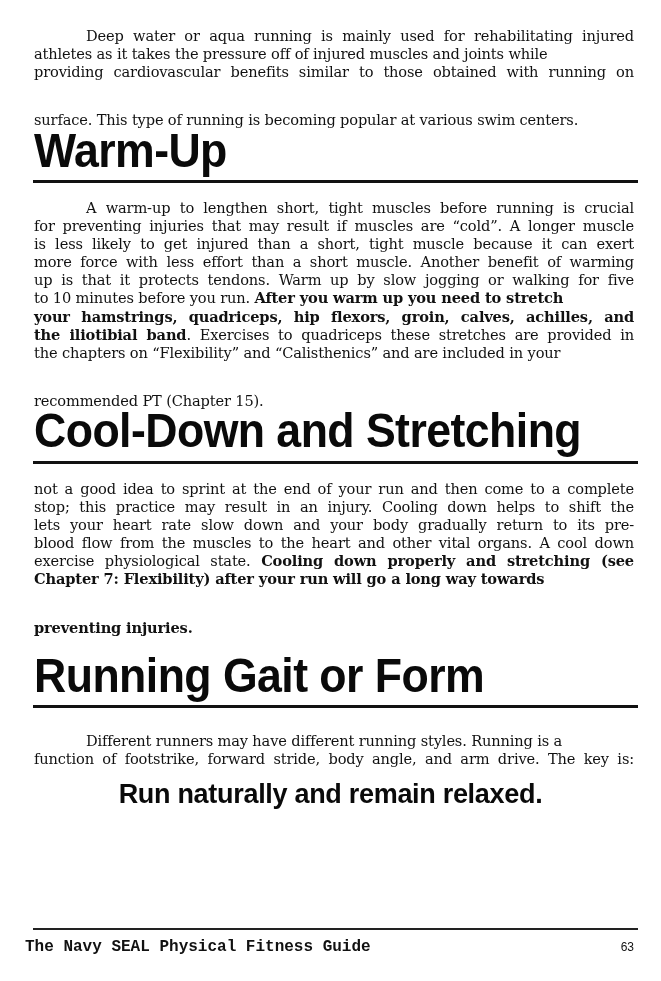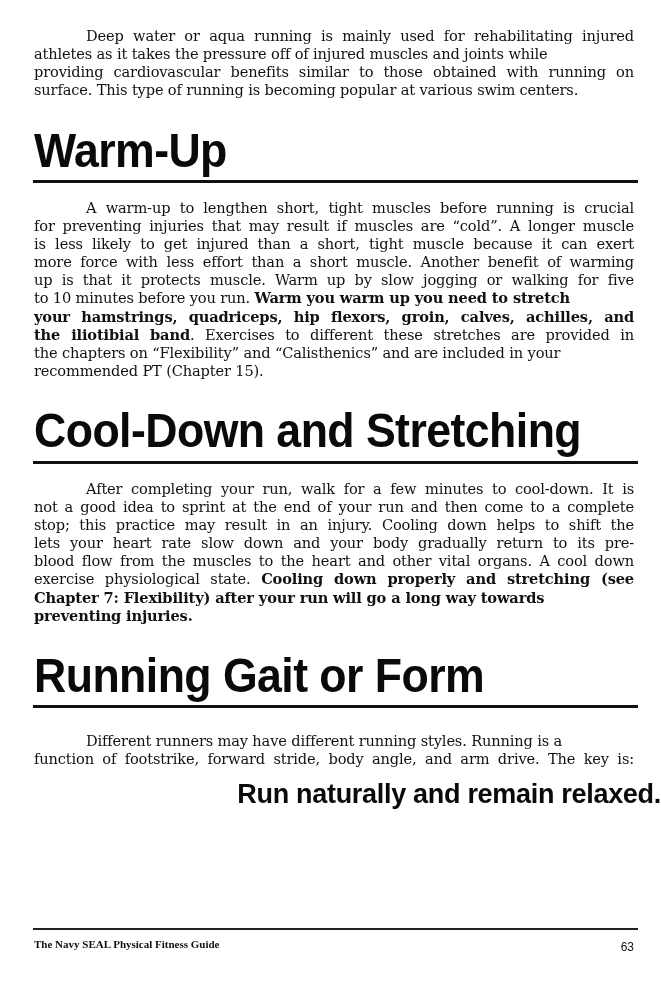--- a/index.html
+++ b/index.html
@@ -33,20 +33,21 @@
       color: #111;
     }
     .para .line {
       display: block;
       white-space: nowrap;
       text-align: justify;
       text-align-last: justify;
     }
     .para .line.last {
       text-align-last: left;
+      margin-top: 30px;
     }
     .para .line.indent {
       padding-left: 52px;
     }
     .para b {
       font-weight: bold;
     }
     .heading {
       position: absolute;
       left: 34px;
@@ -64,43 +65,43 @@
       position: absolute;
       left: 33px;
       width: 605px;
       height: 3px;
       background: #111;
     }
     .callout {
       position: absolute;
       left: 0;
       width: 661px;
-      text-align: right;
+      text-align: center;
       font-family: "Liberation Sans", "DejaVu Sans", sans-serif;
       font-weight: bold;
       font-size: 27px;
       line-height: 32px;
       color: #0a0a0a;
       letter-spacing: -0.3px;
     }
     .footer-rule {
       position: absolute;
       left: 33px;
       top: 928px;
       width: 605px;
       height: 1.5px;
       background: #222;
     }
     .footer-title {
       position: absolute;
-      left: 34px;
+      left: 25px;
       top: 938px;
-      font-family: Liberation Serif, serif;
+      font-family: Liberation Mono, monospace;
       font-weight: bold;
-      font-size: 11px;
+      font-size: 16px;
       color: #111;
     }
     .footer-page {
       position: absolute;
       right: 27px;
       top: 940px;
       font-family: "Liberation Sans", "DejaVu Sans", sans-serif;
       font-size: 12px;
       color: #111;
     }
@@ -118,33 +119,32 @@
   </div>
 
   <h1 class="heading" style="top:125px;">Warm-Up</h1>
   <div class="rule" style="top:180px;"></div>
 
   <div class="para" style="top:199px;">
     <span class="line indent">A warm-up to lengthen short, tight muscles before running is crucial</span>
     <span class="line">for preventing injuries that may result if muscles are “cold”. A longer muscle</span>
     <span class="line">is less likely to get injured than a short, tight muscle because it can exert</span>
     <span class="line">more force with less effort than a short muscle. Another benefit of warming</span>
-    <span class="line">up is that it protects muscle. Warm up by slow jogging or walking for five</span>
-    <span class="line" style="text-align-last:left;"><span>to 10 minutes before you run. </span><b>Warm you warm up you need to stretch</b></span>
+    <span class="line">up is that it protects tendons. Warm up by slow jogging or walking for five</span>
+    <span class="line" style="text-align-last:left;"><span>to 10 minutes before you run. </span><b>After you warm up you need to stretch</b></span>
     <span class="line"><b>your hamstrings, quadriceps, hip flexors, groin, calves, achilles, and</b></span>
-    <span class="line"><b>the iliotibial band</b><span>. Exercises to different these stretches are provided in</span></span>
+    <span class="line"><b>the iliotibial band</b><span>. Exercises to quadriceps these stretches are provided in</span></span>
     <span class="line" style="text-align-last:left;">the chapters on “Flexibility” and “Calisthenics” and are included in your</span>
     <span class="line last">recommended PT (Chapter 15).</span>
   </div>
 
   <h1 class="heading" style="top:405px;">Cool-Down and Stretching</h1>
   <div class="rule" style="top:461px;"></div>
 
   <div class="para" style="top:480px;">
-    <span class="line indent">After completing your run, walk for a few minutes to cool-down. It is</span>
     <span class="line">not a good idea to sprint at the end of your run and then come to a complete</span>
     <span class="line">stop; this practice may result in an injury. Cooling down helps to shift the</span>
     <span class="line">lets your heart rate slow down and your body gradually return to its pre-</span>
     <span class="line">blood flow from the muscles to the heart and other vital organs. A cool down</span>
     <span class="line"><span>exercise physiological state. </span><b>Cooling down properly and stretching (see</b></span>
     <span class="line" style="text-align-last:left;"><b>Chapter 7: Flexibility) after your run will go a long way towards</b></span>
     <span class="line last"><b>preventing injuries.</b></span>
   </div>
 
   <h1 class="heading" style="top:650px;">Running Gait or Form</h1>

